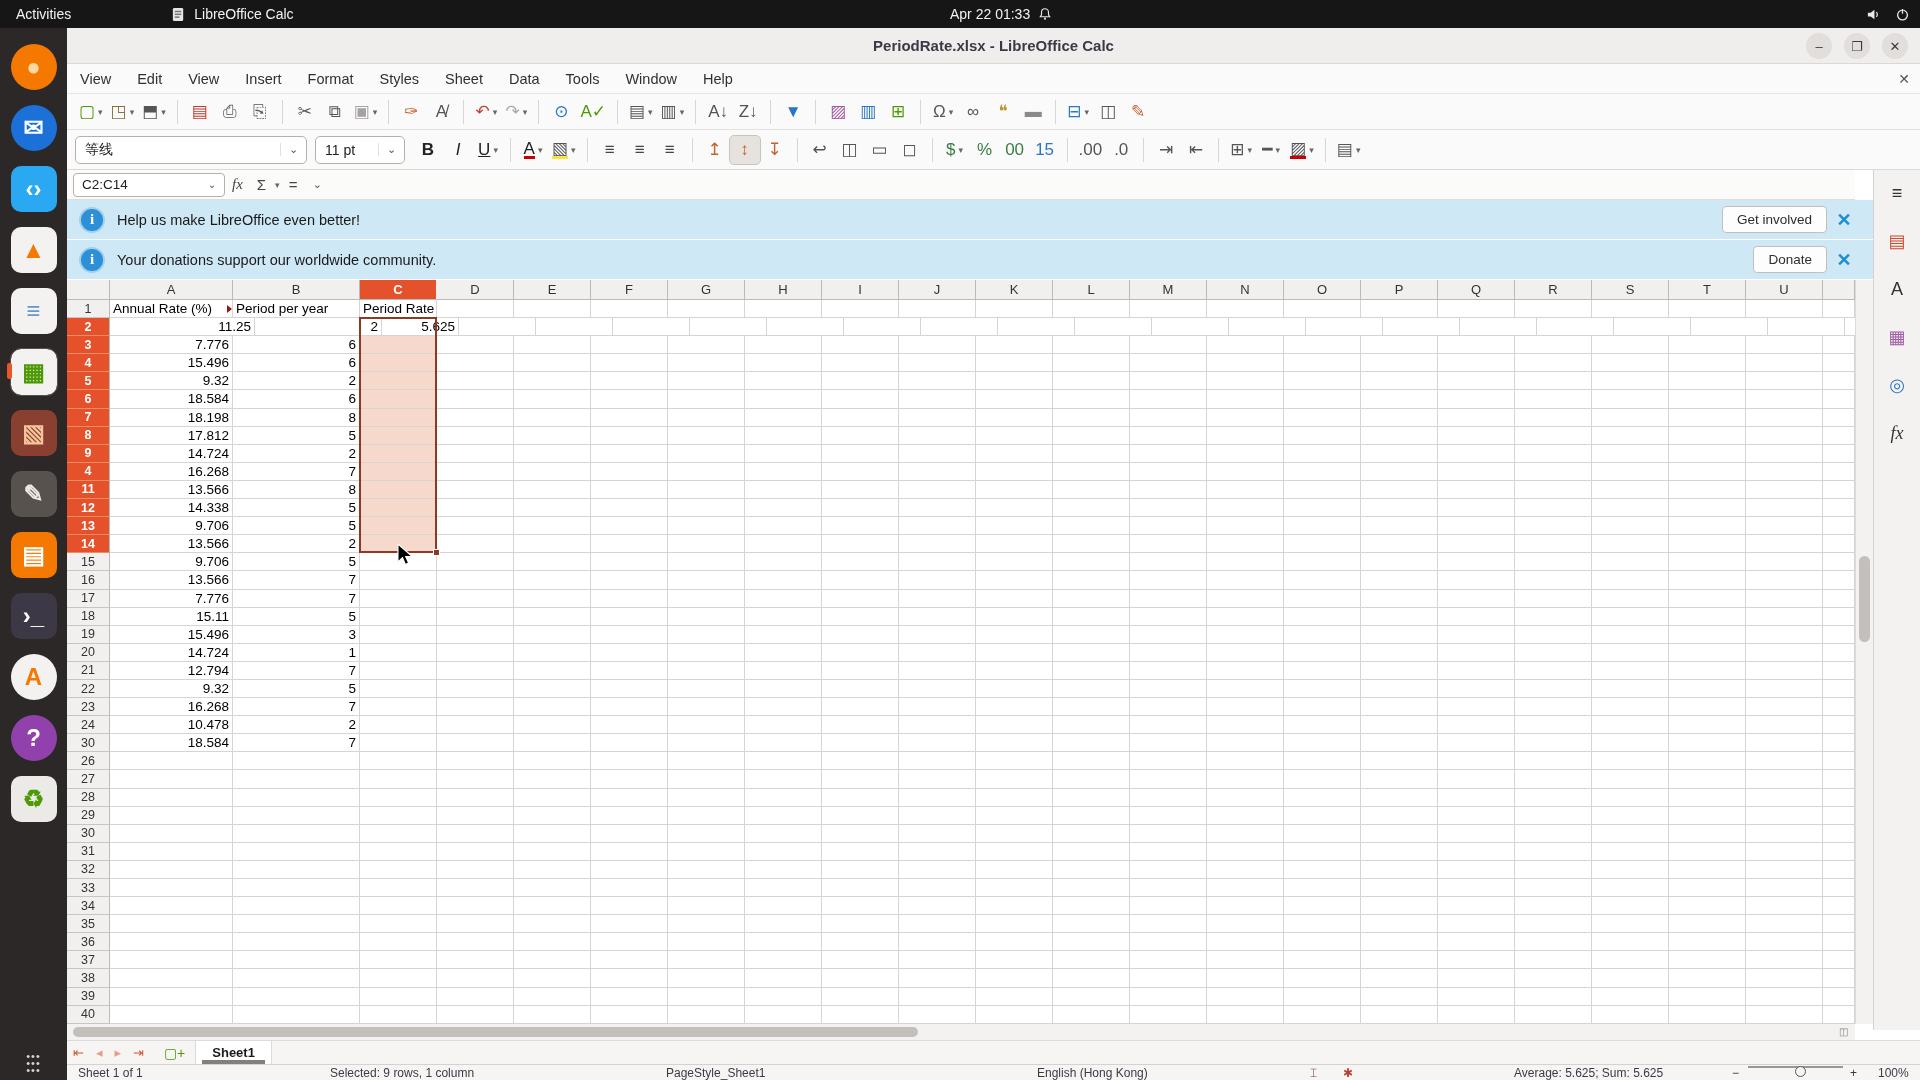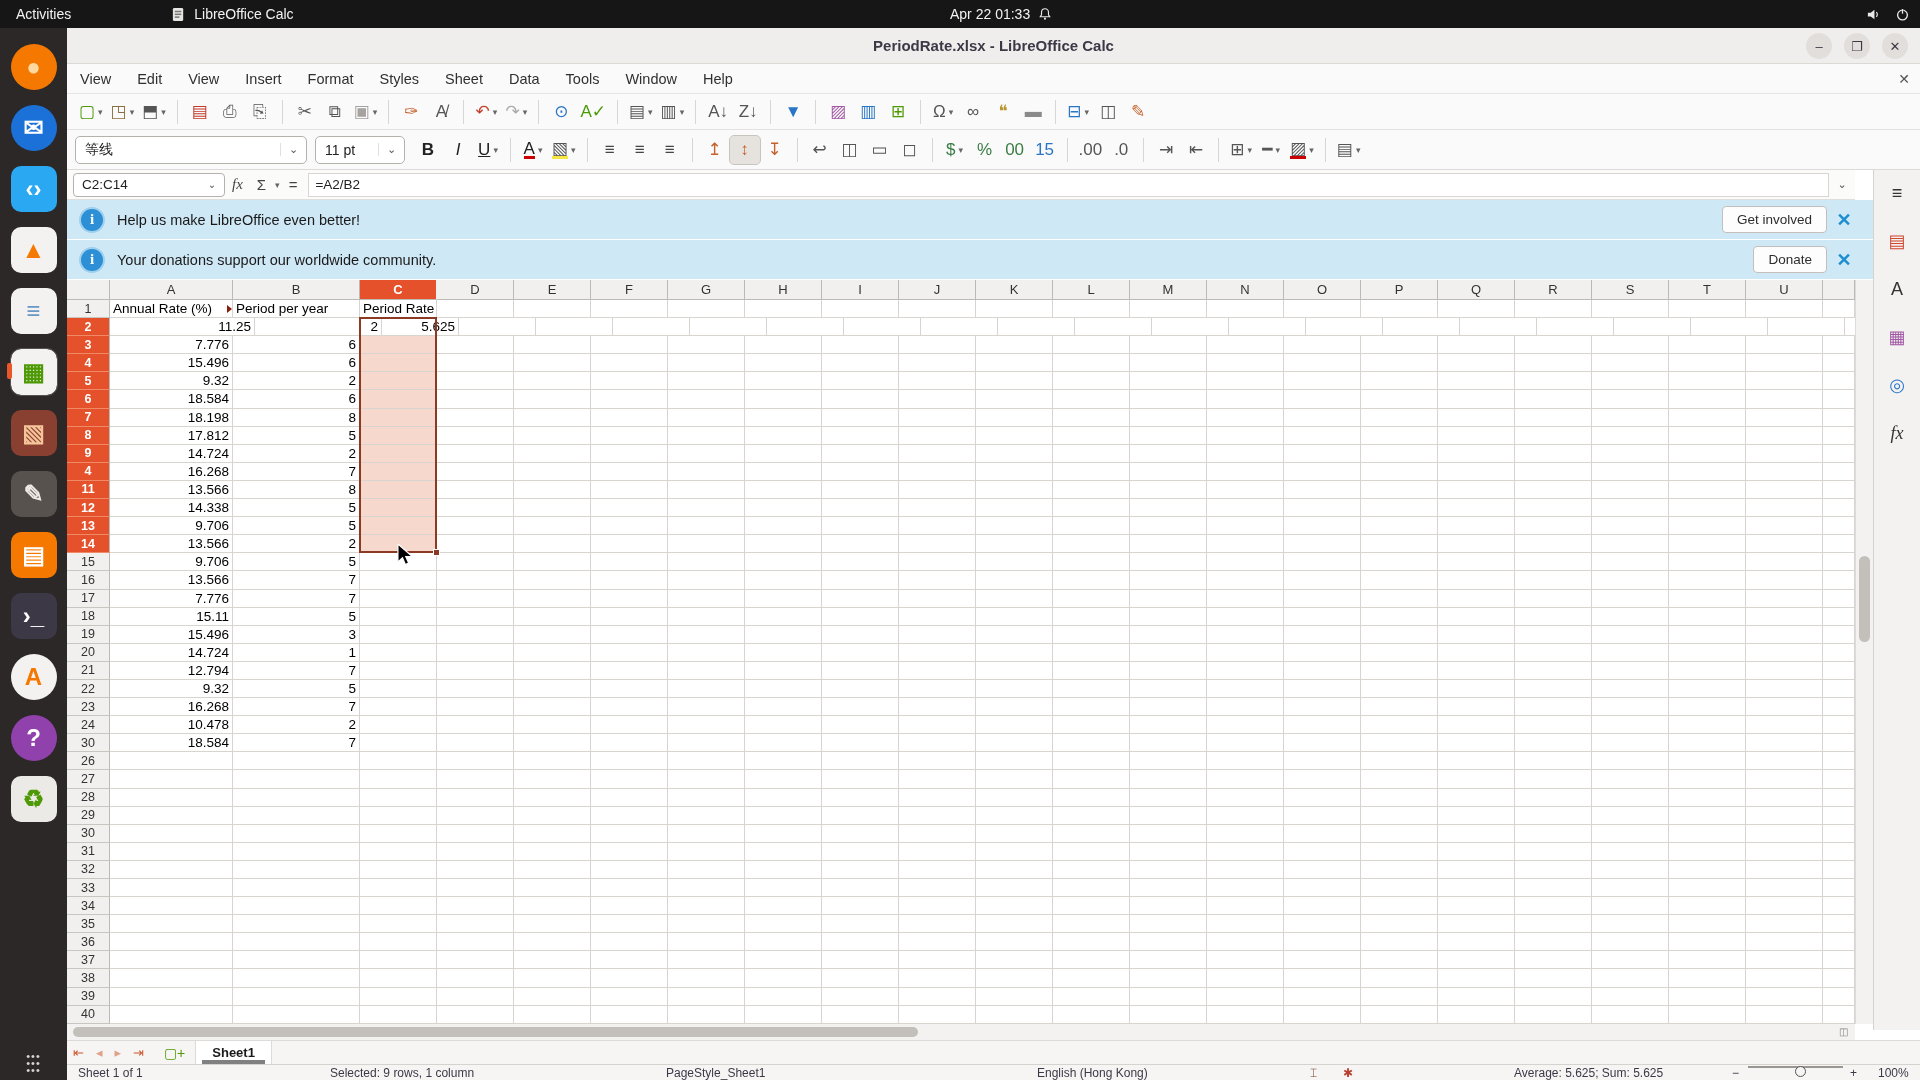--- a/index.html
+++ b/index.html
@@ -462,21 +462,20 @@
 
   <div id="fbar" class="abs">
     <span id="namebox">
       <span>C2:C14</span>
       <span class="chev">⌄</span>
     </span>
     <span class="fsym" style="font-style:italic;font-family:'Liberation Serif',serif;">fx</span>
     <span class="fsym">Σ</span>
     <span class="fsym" style="font-size:9px;color:#666;padding:0 2px;">▾</span>
     <span class="fsym">=</span>
-    <span id="formula-input">=A2/B2</span>
     <span class="expand">⌄</span>
   </div>
 
   <div class="infobar abs" style="top:200px;">
     <span class="ibicon">i</span>
     <span>Help us make LibreOffice even better!</span>
     <span class="ibbtn">Get involved</span>
     <span class="ibclose">✕</span>
   </div>
   <div class="infobar abs" style="top:240px;">

